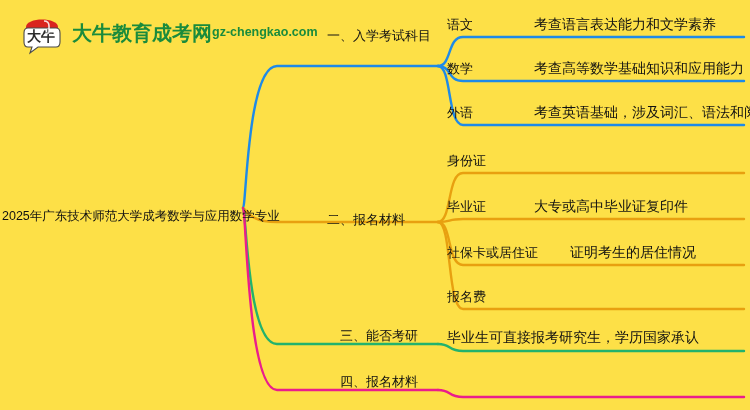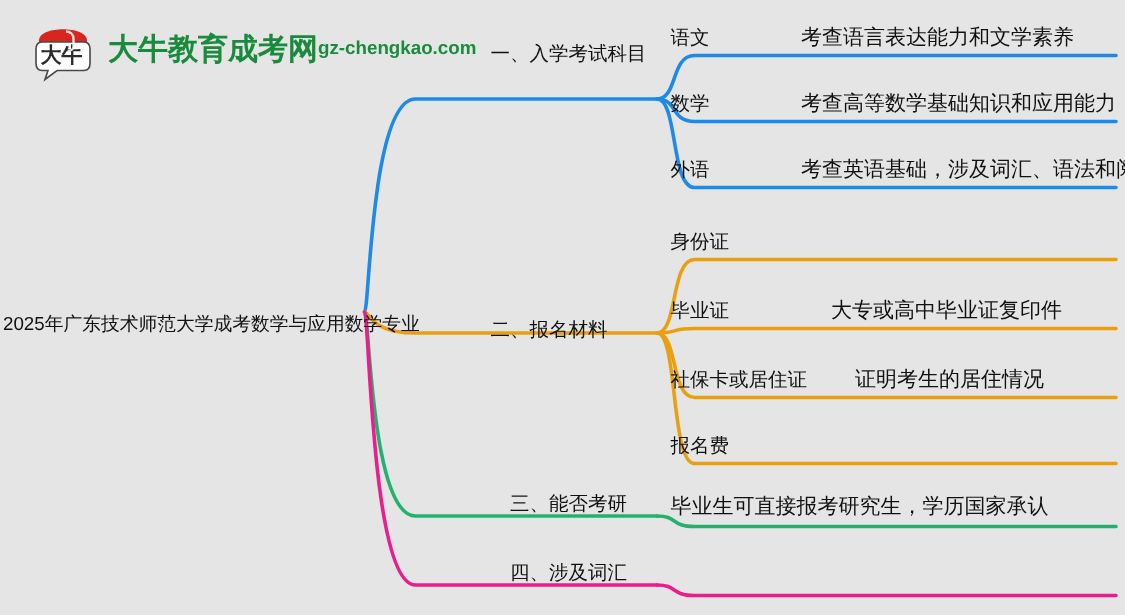--- a/index.html
+++ b/index.html
@@ -7,21 +7,21 @@
     margin: 0; padding: 0;
     width: 750px; height: 410px;
     background: #ffffff;
     font-family: "Liberation Sans", "DejaVu Sans", sans-serif;
     overflow: hidden;
   }
   #root {
     position: relative;
     width: 750px;
     height: 410px;
-    background: #e5e5e5;
+    background: #fde047;
   }
   
   .logo {
     position: absolute;
     left: 18px; top: 6px;
     width: 185px; height: 54px;
     display: flex;
     align-items: center;
     gap: 6px;
   }
@@ -184,25 +184,25 @@
   <div class="node leaf-val" style="left:534px; top:60px;">考查高等数学基础知识和应用能力</div>
 
   <div class="node leaf-key" style="left:447px; top:104px;">外语</div>
   <div class="node leaf-val" style="left:534px; top:104px;">考查英语基础，涉及词汇、语法和阅读理解</div>
 
   <div class="node branch-node" style="left:327px; top:211px;">二、报名材料</div>
 
   <div class="node leaf-key" style="left:447px; top:152px;">身份证</div>
 
   <div class="node leaf-key" style="left:447px; top:198px;">毕业证</div>
-  <div class="node leaf-val" style="left:554px; top:198px;">大专或高中毕业证复印件</div>
+  <div class="node leaf-val" style="left:534px; top:198px;">大专或高中毕业证复印件</div>
 
   <div class="node leaf-key" style="left:447px; top:244px;">社保卡或居住证</div>
   <div class="node leaf-val" style="left:570px; top:244px;">证明考生的居住情况</div>
 
   <div class="node leaf-key" style="left:447px; top:288px;">报名费</div>
 
   <div class="node branch-node" style="left:340px; top:327px;">三、能否考研</div>
   <div class="node leaf-val" style="left:447px; top:329px;">毕业生可直接报考研究生，学历国家承认</div>
 
-  <div class="node branch-node" style="left:340px; top:373px;">四、涉及词汇</div>
+  <div class="node branch-node" style="left:340px; top:373px;">四、报名材料</div>
 
 </div>
 
 </body></html>

